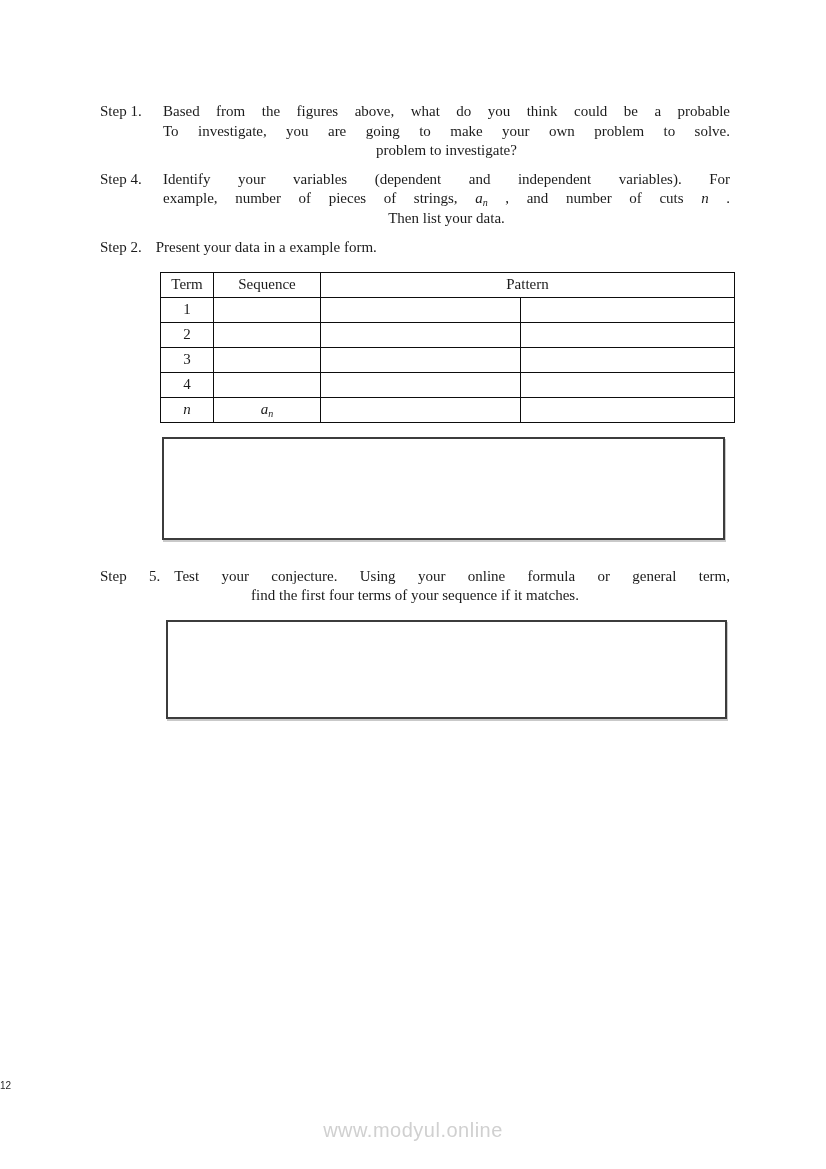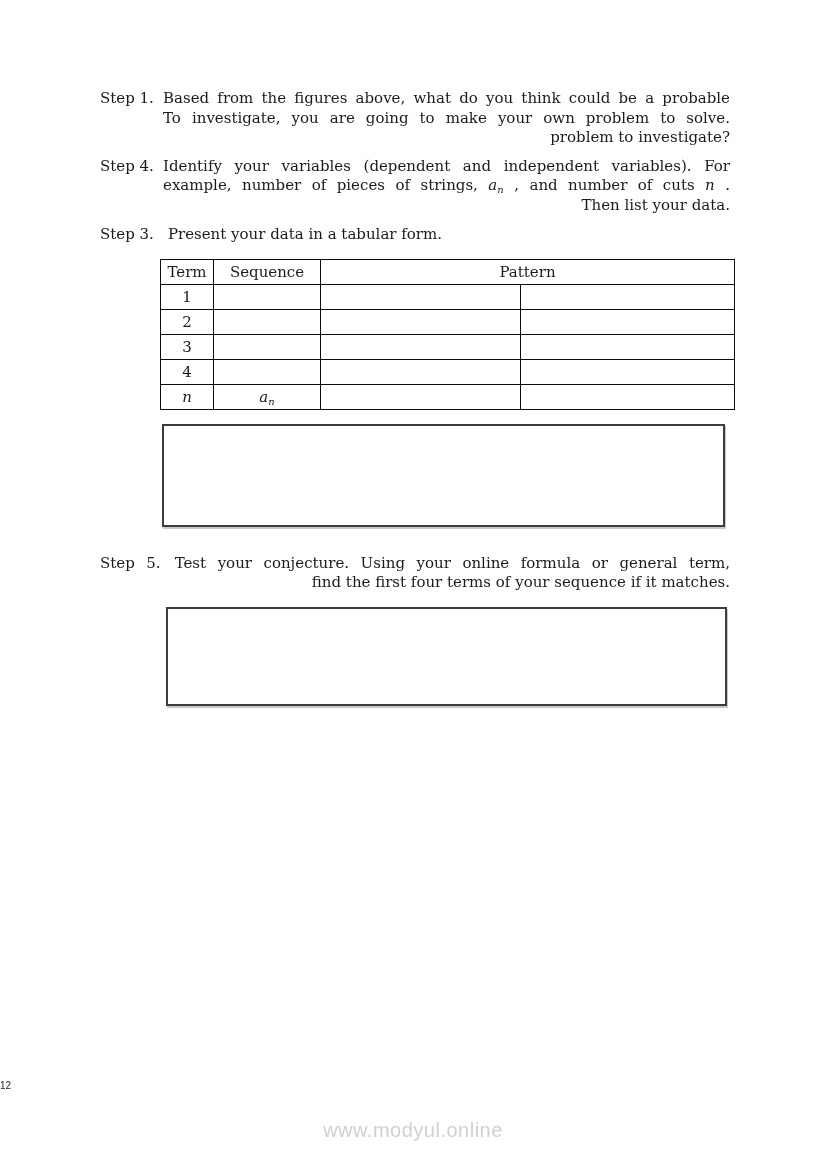--- a/index.html
+++ b/index.html
@@ -12,22 +12,23 @@
     margin: 0 auto;
     background: #ffffff;
     font-family: "DejaVu Serif", "Liberation Serif", serif;
     color: #1b1b1b;
     overflow: hidden;
   }
 
   .content {
     position: absolute;
     left: 100px;
-    top: 89px;
+    top: 102px;
     width: 630px;
+    font-family: Liberation Serif, serif;
   }
 
   .step {
     font-size: 15px;
     line-height: 19.5px;
     margin: 0;
   }
 
   .hang {
     position: relative;
@@ -37,21 +38,21 @@
     position: absolute;
     left: 0;
     top: 0;
     white-space: nowrap;
   }
 
   .jline {
     text-align: justify;
     text-align-last: justify;
   }
-  .plain-line { text-align: right; }
+  .plain-line { text-align: center; }
 
   .gap { margin-left: 14px; }
 
   .mvar { font-style: italic; }
   sub.mv {
     font-size: 10px;
     font-style: italic;
     vertical-align: -3px;
     line-height: 0;
   }
@@ -140,21 +141,21 @@
     </div>
 
     <div class="step hang mb-step2">
       <span class="step-label">Step 4.</span>
       <div class="jline">Identify your variables (dependent and independent variables). For</div>
       <div class="jline"><span>example, number of pieces of strings, </span><span class="mvar">a</span><sub class="mv">n</sub><span> , and number of cuts </span><span class="mvar">n</span><span> .</span></div>
       <div class="plain-line">Then list your data.</div>
     </div>
 
     <div class="step mb-step3">
-      <span>Step 3.</span><span class="gap">Present your data in a tabular form.</span>
+      <span>Step 2.</span><span class="gap">Present your data in a example form.</span>
     </div>
 
     <table class="data-table">
       <colgroup>
         <col style="width:53px">
         <col style="width:107px">
         <col style="width:200px">
         <col style="width:214px">
       </colgroup>
       <tbody>

